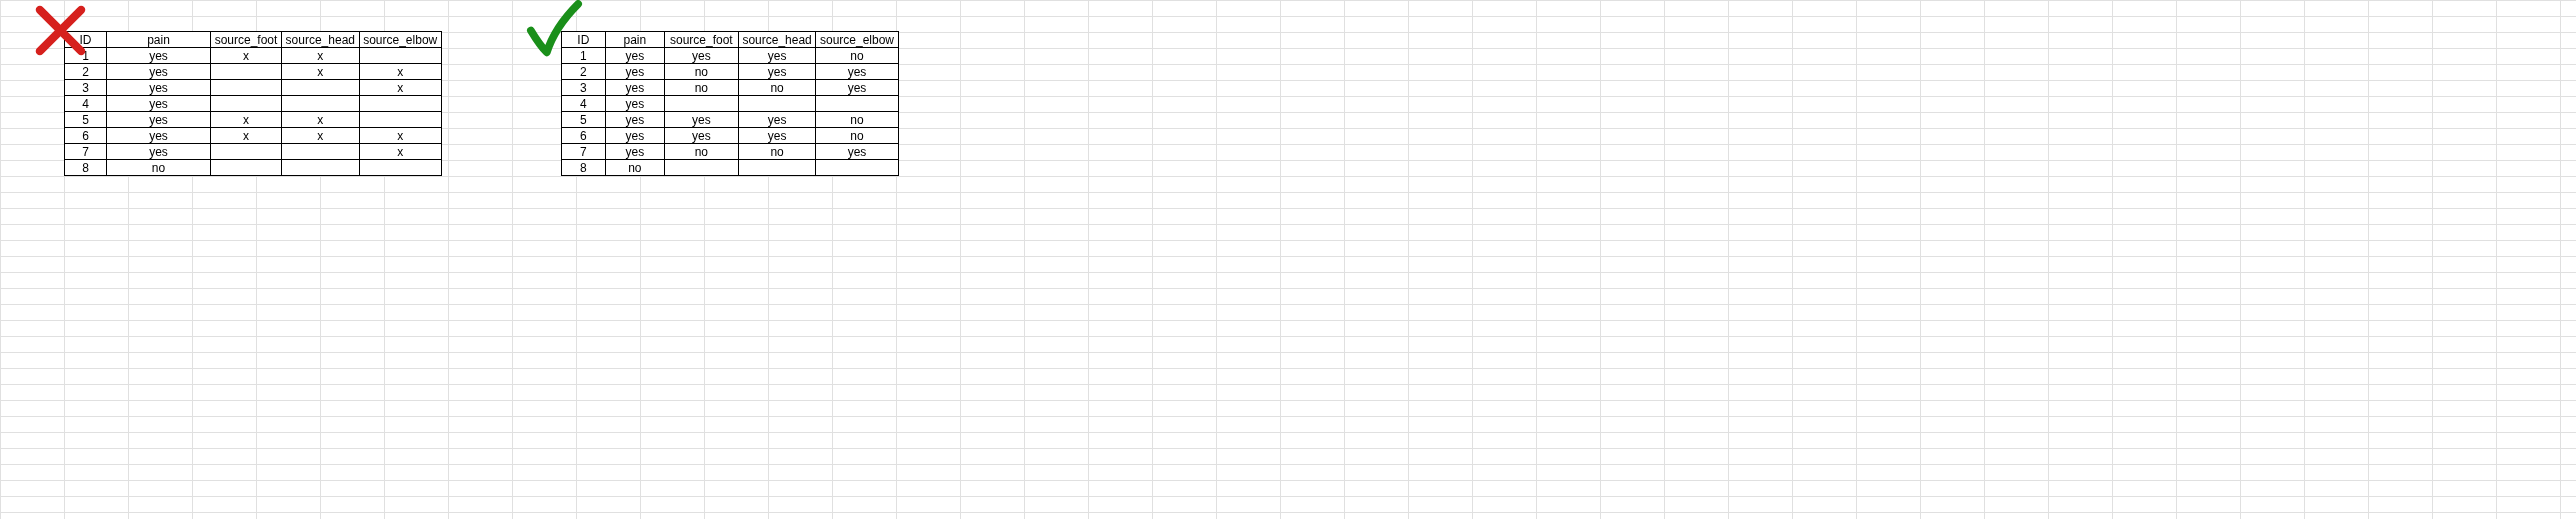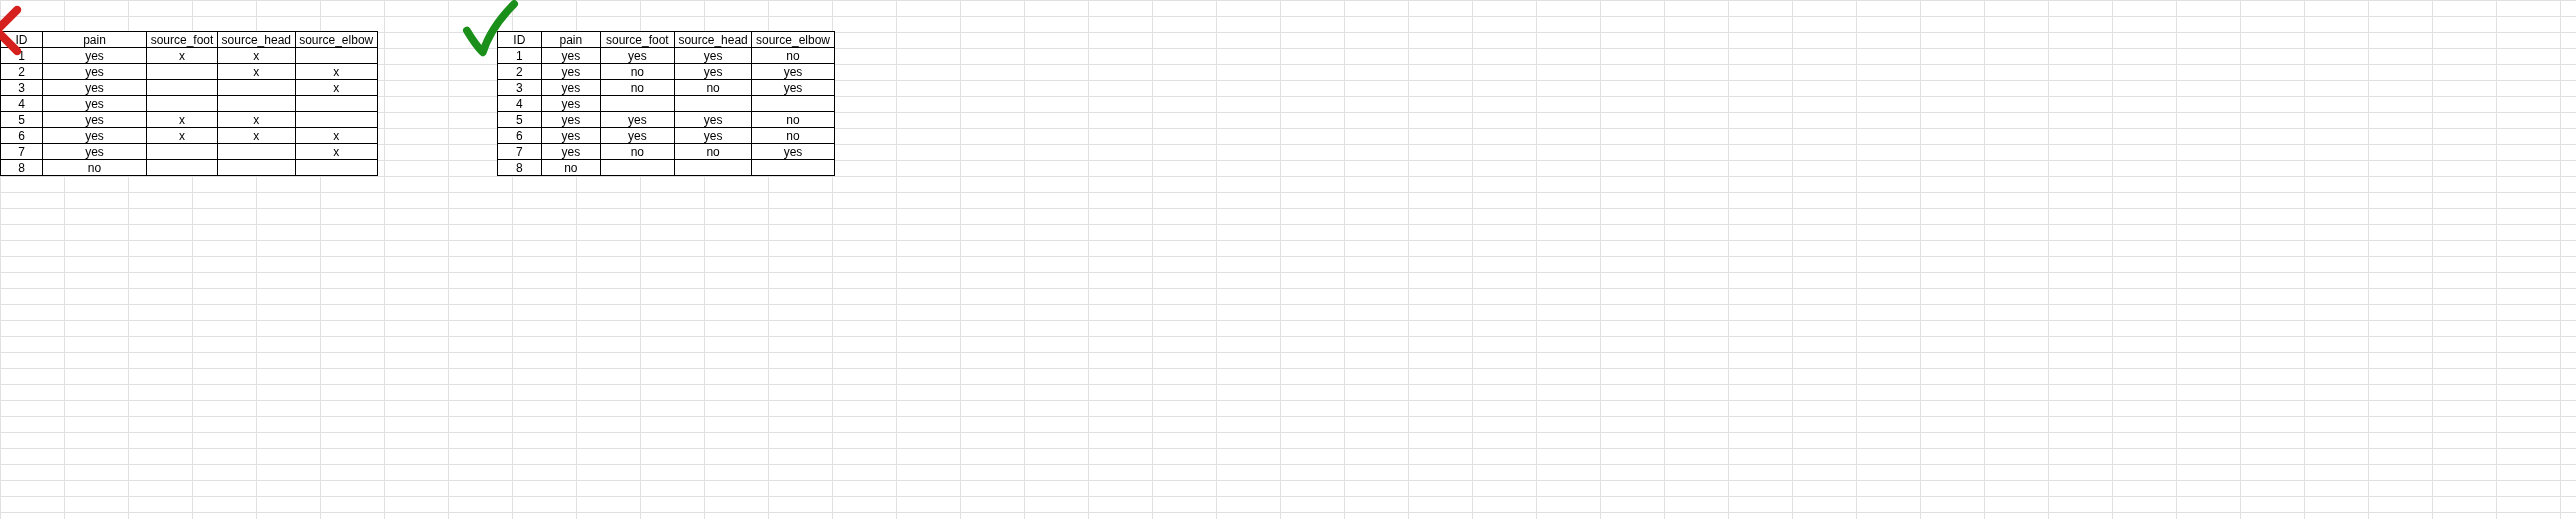--- a/index.html
+++ b/index.html
@@ -22,20 +22,21 @@
       position: relative;
       width: 2576px;
       height: 519px;
     }
     .content {
       position: relative;
       z-index: 1;
       display: flex;
       align-items: flex-start;
       padding-top: 31px;
+      padding-left: 64px;
       gap: 119px;
     }
     .block {
       position: relative;
     }
     .mark {
       position: absolute;
       top: -30px;
       left: -33px;
       z-index: 5;

